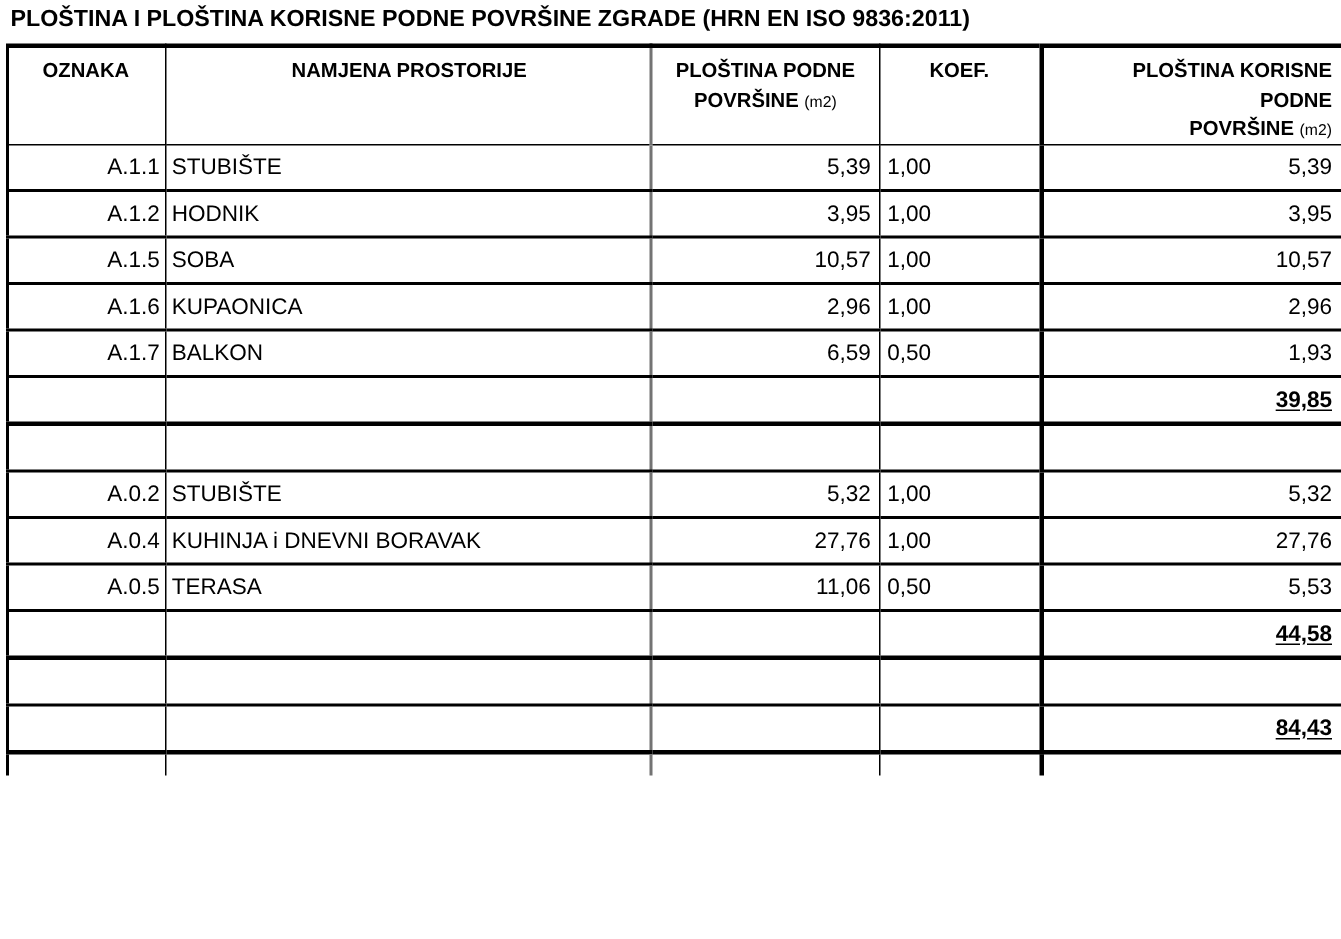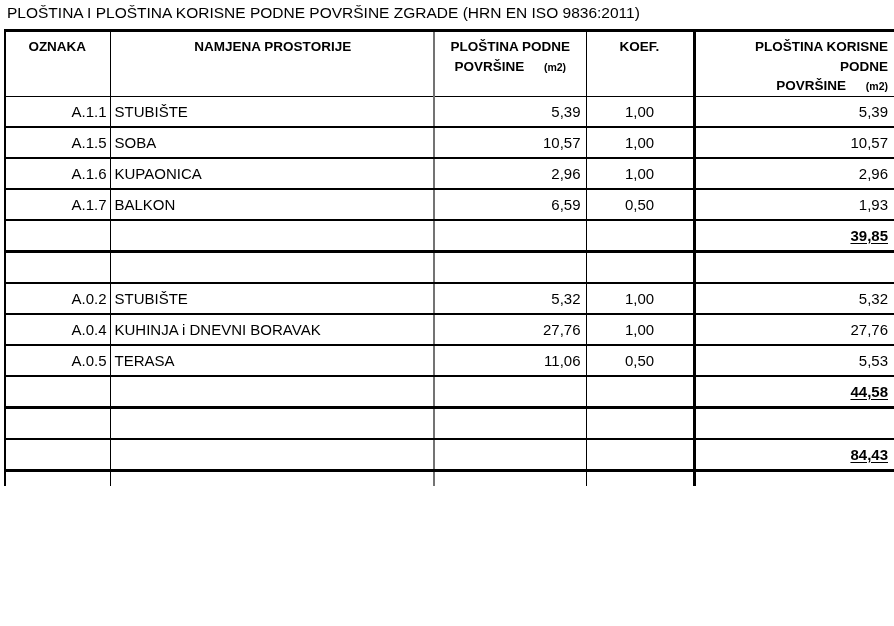--- a/index.html
+++ b/index.html
@@ -17,21 +17,21 @@
     width: 894px;
     height: 626px;
     overflow: hidden;
     background: #fff;
   }
   .doc-title {
     position: absolute;
     left: 7px;
     top: 4px;
     font-size: 15.5px;
-    font-weight: normal;
+    font-weight: bold;
     white-space: nowrap;
   }
   .tablewrap {
     position: absolute;
     left: 4px;
     top: 29px;
     width: 890px;
   }
   table.areas {
     border-collapse: collapse;
@@ -50,38 +50,38 @@
   th {
     vertical-align: top;
     padding: 5px 2px 0 2px;
     font-size: 13.5px;
     font-weight: bold;
     text-align: center;
     height: 52px;
     border-bottom: 1px solid #000;
     line-height: 1.45;
   }
-  .unit { font-size: 10.5px; font-weight: bold; margin-left: 16px; }
+  .unit { font-size: 10.5px; font-weight: normal; }
 
   td {
     height: 29px;
     font-size: 15px;
     padding: 0 5px;
     vertical-align: middle;
     overflow: hidden;
     white-space: nowrap;
   }
   tr.data td, tr.empty td { border-bottom: 2px solid #000; }
   tr.subtotal td          { border-bottom: 3px solid #000; }
   tr.partial td           { border-bottom: none; height: 14px; }
 
   .c-oznaka  { border-right: 1px solid #000; text-align: right; padding-right: 3px; }
   .c-namjena { border-right: 2px solid #737373; text-align: left;  padding-left: 4px; }
   .c-plostina{ border-right: 1px solid #000; text-align: right; }
-  .c-koef    { border-right: 3px solid #000; text-align: center; }
+  .c-koef    { border-right: 3px solid #000; text-align: left; }
   .c-korisna { text-align: right; padding-right: 6px; padding-left: 24px; }
   th.c-oznaka, th.c-namjena, th.c-plostina, th.c-koef { text-align: center; }
 
   .subtotal-value {
     font-weight: bold;
     text-decoration: underline;
     text-underline-offset: 2px;
     margin-left: 12px;
   }
 </style>
@@ -130,20 +130,27 @@
       </thead>
       <tbody>
           <tr class="data">
             <td class="c-oznaka"><span>A.1.1</span></td>
             <td class="c-namjena"><span>STUBIŠTE</span></td>
             <td class="c-plostina"><span>5,39</span></td>
             <td class="c-koef"><span>1,00</span></td>
             <td class="c-korisna"><span>5,39</span></td>
           </tr>
           <tr class="data">
+            <td class="c-oznaka"><span>A.1.2</span></td>
+            <td class="c-namjena"><span>HODNIK</span></td>
+            <td class="c-plostina"><span>3,95</span></td>
+            <td class="c-koef"><span>1,00</span></td>
+            <td class="c-korisna"><span>3,95</span></td>
+          </tr>
+          <tr class="data">
             <td class="c-oznaka"><span>A.1.5</span></td>
             <td class="c-namjena"><span>SOBA</span></td>
             <td class="c-plostina"><span>10,57</span></td>
             <td class="c-koef"><span>1,00</span></td>
             <td class="c-korisna"><span>10,57</span></td>
           </tr>
           <tr class="data">
             <td class="c-oznaka"><span>A.1.6</span></td>
             <td class="c-namjena"><span>KUPAONICA</span></td>
             <td class="c-plostina"><span>2,96</span></td>

